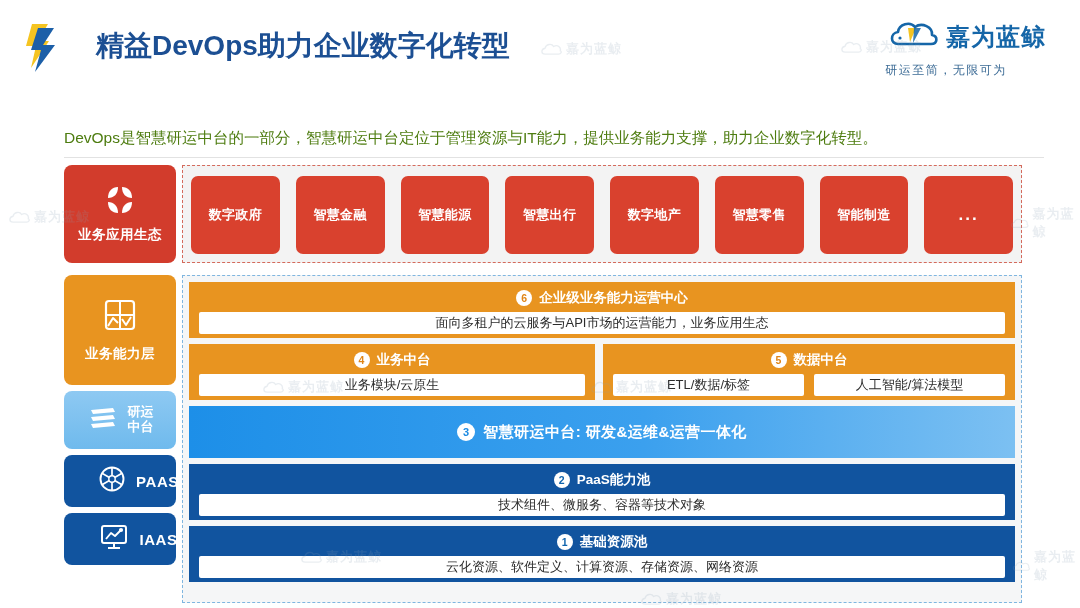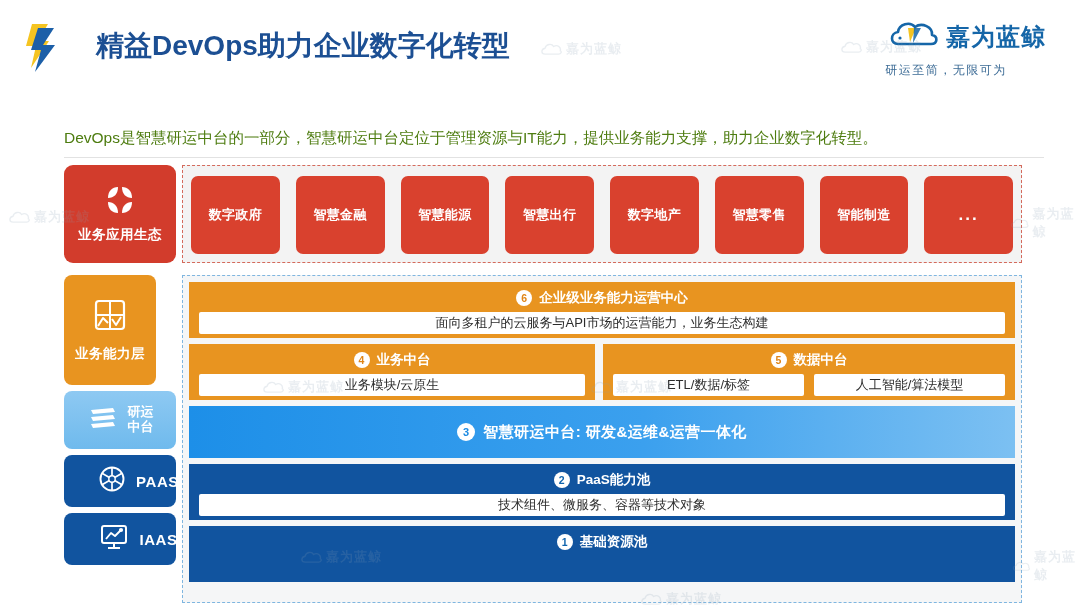--- a/index.html
+++ b/index.html
@@ -151,33 +151,33 @@
   </div>
 </div>
 
 <div class="subtitle">DevOps是智慧研运中台的一部分，智慧研运中台定位于管理资源与IT能力，提供业务能力支撑，助力企业数字化转型。</div>
 <div class="subtitle-rule"></div>
 
 <div class="diagram">
 
   <div class="sidebar">
 
-    <div class="side-cell side-tall c-red stack" style="left:0;top:0;width:112px;height:98px;border-radius:9px;">
+    <div class="side-cell side-tall c-red stack" style="left:0;top:0;width:112px;height:98px;">
       <span>
         <svg width="38" height="32" viewBox="0 0 38 32">
           <path d="M17 3 C17 10 13 14 7 14 C7 7 11 3 17 3 Z" fill="#fff"></path>
           <path d="M21 3 C21 10 25 14 31 14 C31 7 27 3 21 3 Z" fill="#fff"></path>
           <path d="M17 29 C17 22 13 18 7 18 C7 25 11 29 17 29 Z" fill="#fff"></path>
           <path d="M21 29 C21 22 25 18 31 18 C31 25 27 29 21 29 Z" fill="#fff"></path>
         </svg>
       </span>
       <span class="side-label">业务应用生态</span>
     </div>
 
-    <div class="side-cell side-tall c-orange stack" style="left:0;top:110px;width:92px;height:110px;">
+    <div class="side-cell side-tall c-orange stack" style="left:0;top:110px;width:112px;height:110px;">
       <span>
         <svg width="40" height="38" viewBox="0 0 40 38">
           <rect x="6" y="4" width="28" height="28" rx="3" fill="none" stroke="#fff" stroke-width="2.2"></rect>
           <line x1="20" y1="4" x2="20" y2="32" stroke="#fff" stroke-width="2"></line>
           <line x1="6" y1="18" x2="34" y2="18" stroke="#fff" stroke-width="2"></line>
           <path d="M8 29 L13 21 L18 26" fill="none" stroke="#fff" stroke-width="2" stroke-linejoin="round"></path>
           <path d="M22 22 L26 28 L31 20" fill="none" stroke="#fff" stroke-width="2" stroke-linejoin="round"></path>
         </svg>
       </span>
       <span class="side-label">业务能力层</span>
@@ -231,21 +231,21 @@
     </div>
   </div>
 
   <div class="zone-blue">
 
     <div class="panel p-orange" style="left:6px;top:6px;width:826px;height:56px;padding:5px 10px 8px;">
       <div class="panel-title">
         <span class="badge badge-orange">6</span>
         <span>企业级业务能力运营中心</span>
       </div>
-      <div class="field" style="height:22px;margin-top:3px;">面向多租户的云服务与API市场的运营能力，业务生态构建</div>
+      <div class="field" style="height:22px;margin-top:3px;">面向多租户的云服务与API市场的运营能力，业务应用生态</div>
     </div>
 
     <div class="panel p-orange" style="left:6px;top:68px;width:406px;height:56px;padding:5px 10px 8px;">
       <div class="panel-title">
         <span class="badge badge-orange">4</span>
         <span>业务中台</span>
       </div>
       <div class="field" style="height:22px;margin-top:3px;">业务模块/云原生</div>
     </div>
 
@@ -273,20 +273,21 @@
         <span>PaaS能力池</span>
       </div>
       <div class="field" style="height:22px;margin-top:3px;">技术组件、微服务、容器等技术对象</div>
     </div>
 
     <div class="panel p-dblue" style="left:6px;top:250px;width:826px;height:56px;padding:5px 10px 8px;">
       <div class="panel-title">
         <span class="badge badge-blue">1</span>
         <span>基础资源池</span>
       </div>
+      <div class="field" style="height:22px;margin-top:3px;">云化资源、软件定义、计算资源、存储资源、网络资源</div>
     </div>
 
   </div>
 </div>
 
 <div id="wm-layer">
     <div class="wm" style="left: 8px; top: 208px;">
       <svg width="22" height="15" viewBox="0 0 26 17">
         <path d="M6 14 C1 14 1 8 6 7 C7 2 14 1 16 5 C21 2 25 6 24 10 C26 11 25 14 22 14 Z" fill="none" stroke="#8aa0b4" stroke-width="1.6"></path>
       </svg>

